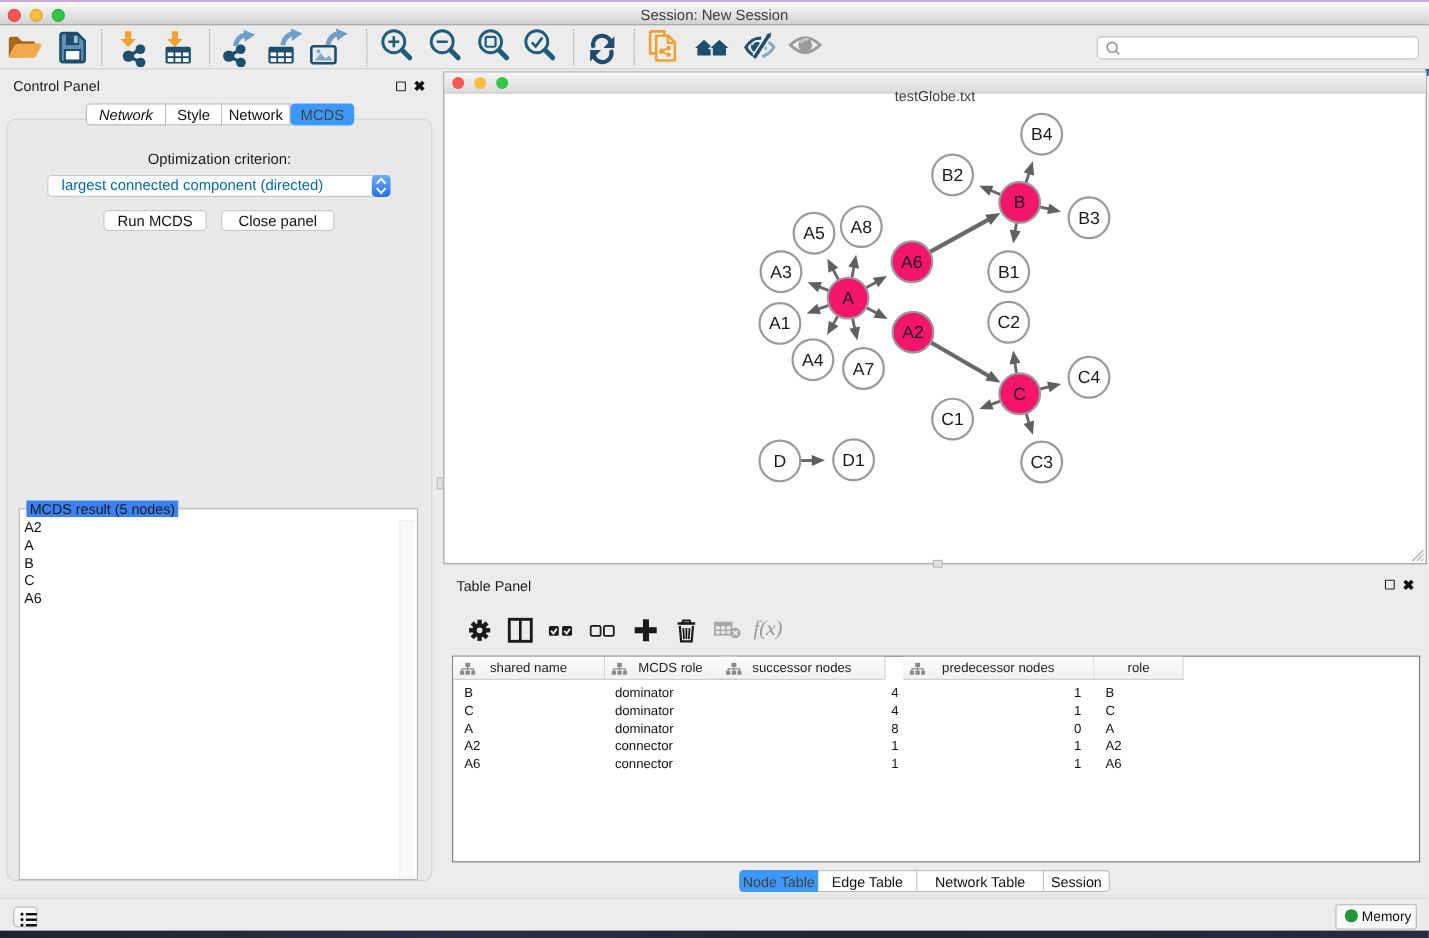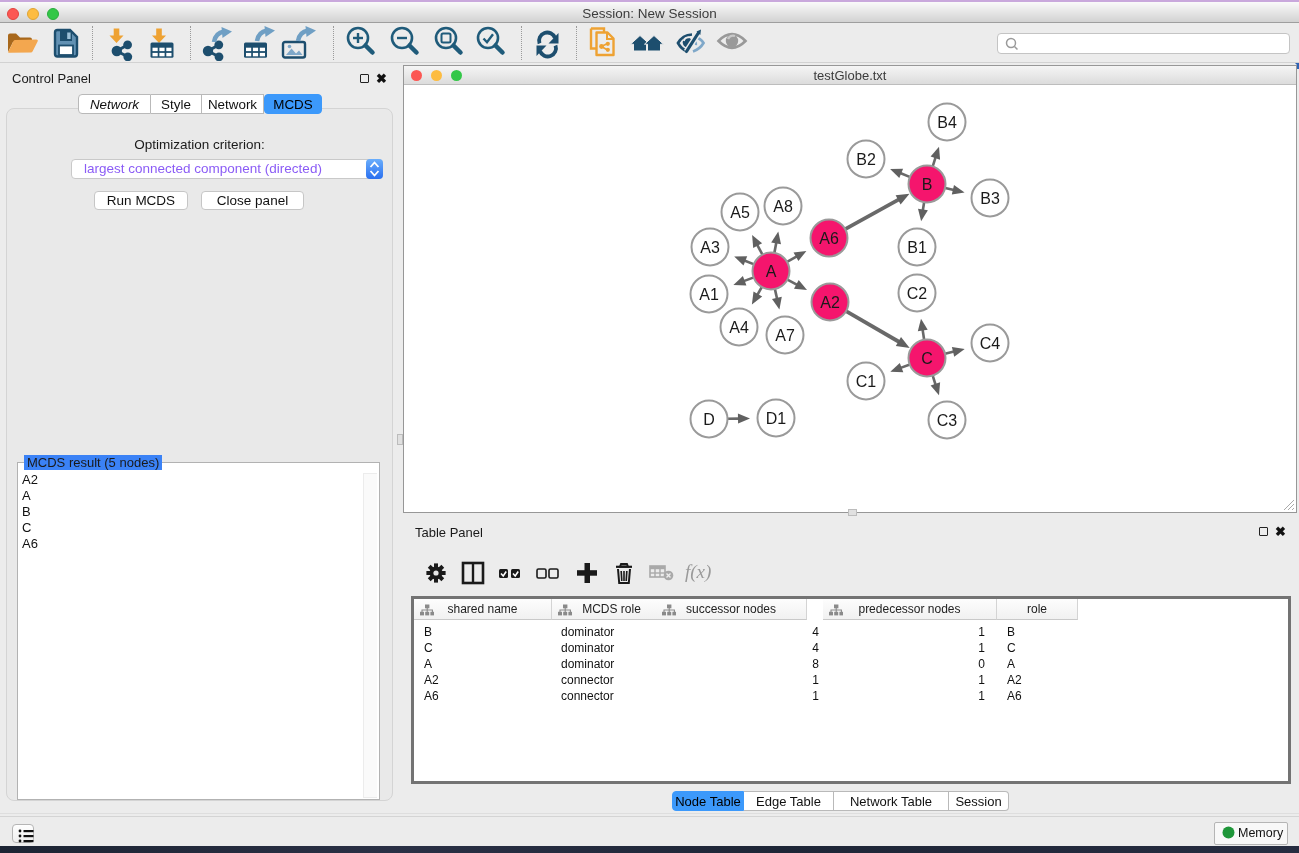--- a/index.html
+++ b/index.html
@@ -26,49 +26,49 @@
 #cp-title { left:12px; top:71px; font-size:13px; color:#1a1a1a; }
 .float-ico { position:absolute; width:9px; height:9px; border:1.5px solid #222; border-radius:1px; }
 .x-ico { position:absolute; font-size:13px; font-weight:bold; color:#111; }
 
 #cp-outer { left:6px; top:108px; width:387px; height:693px; background:#e9e9e9;
   border:1px solid #d4d4d4; border-radius:8px; }
 .tabrow { position:absolute; top:94px; left:78px; height:20px; display:flex; font-size:13.4px; z-index:5;}
 .tab { background:#fff; border:1px solid #b9b9b9; border-left:none; height:20px;
   display:flex; align-items:center; justify-content:center; color:#111; }
 .tab.first { border-left:1px solid #b9b9b9; border-radius:4px 0 0 4px;font-style:italic; }
-.tab.sel { background:#3c99fb; border:1px solid #3c99fb; color:#000000; border-radius:4px; }
+.tab.sel { background:#3c99fb; border:1px solid #3c99fb; color:#404040; border-radius:4px; }
 
 #opt-label { left:0; top:137px; width:399px; text-align:center; font-size:13.5px; color:#1a1a1a; }
 #dropdown { left:43px; top:159px; width:312px; height:20px; background:#fff;
-  border:1px solid #c9c9c9; border-radius:4px; font-size:13.5px; color:#8b5cf6;
-  line-height:18px; padding-left:12px;margin-left:28px; }
+  border:1px solid #c9c9c9; border-radius:4px; font-size:13.5px; color:#0369a1;
+  line-height:18px; padding-left:12px; }
 #dd-step { position:absolute; right:-1px; top:-1px; width:17px; height:20px; border-radius:4px;
   background:linear-gradient(#6aaefc,#2a70f0); }
 .btn { position:absolute; top:191px; height:19px; background:#fff; border:1px solid #c6c6c6;
   border-radius:4px; font-size:13.5px; color:#111; text-align:center; line-height:17px; }
 
 #mcds-group { left:17px; top:462px; width:363px; height:338px; background:#fff; border:1px solid #b2b2b2; }
 #mcds-label { left:24px; top:455px; font-size:13px; color:#1a1a1a; background:#3b82f6; padding:0 3px; }
 #mcds-list { left:19px; top:472px; width:340px; height:318px; font-size:13px; color:#111; }
 #mcds-list div { padding-left:3px; height:16px; line-height:16px; }
 #mcds-scroll { left:363px; top:473px; width:14px; height:325px;
   background:#fafafa; border:1px solid #ececec; border-right:none; }
 
 
 #gwin { left:403px; top:65px; width:894px; height:448px; background:#fff;
   border:1px solid #979797; }
 #gwin-tb { position:absolute; left:0; top:0; width:100%; height:19px;
   background:linear-gradient(#f5f5f5,#dcdcdc); border-bottom:1px solid #bdbdbd; }
-#gwin-tb .title { text-align:center; font-size:13px; color:#3c3c3c; margin-top:2px; }
+#gwin-tb .title { text-align:center; font-size:13px; color:#3c3c3c; margin-top:14px; }
 .light2 { position:absolute; width:11px; height:11px; border-radius:50%; top:4px; }
 
 
 #tp-title { left:415px; top:525px; font-size:13px; color:#1a1a1a; }
-#tbl { left:411px; top:596px; width:880px; height:188px; background:#fff; border:3px solid #737373; }
+#tbl { left:411px; top:596px; width:880px; height:188px; background:#fff; border:1px solid #737373; }
 .hdr { position:absolute; top:0; height:21px; background:linear-gradient(#fdfdfd,#f1f1f1);
   border-right:1px solid #d4d4d4; border-bottom:1px solid #c9c9c9;
   font-size:12px; color:#222; text-align:center; line-height:21px; }
 .cell { position:absolute; font-size:12px; color:#111; height:16px; line-height:16px; }
 .tabrow2 { position:absolute; left:672px; top:791px; height:20px; display:flex; font-size:13px; }
 
 
 #statusbar { left:0; top:816px; width:1299px; height:30px; border-top:1px solid #d4d4d4; }
 #sb-btn { left:12px; top:824px; width:22px; height:19px; background:linear-gradient(#fefefe,#f0f0f0);
   border:1px solid #b5b5b5; border-radius:4px; }

